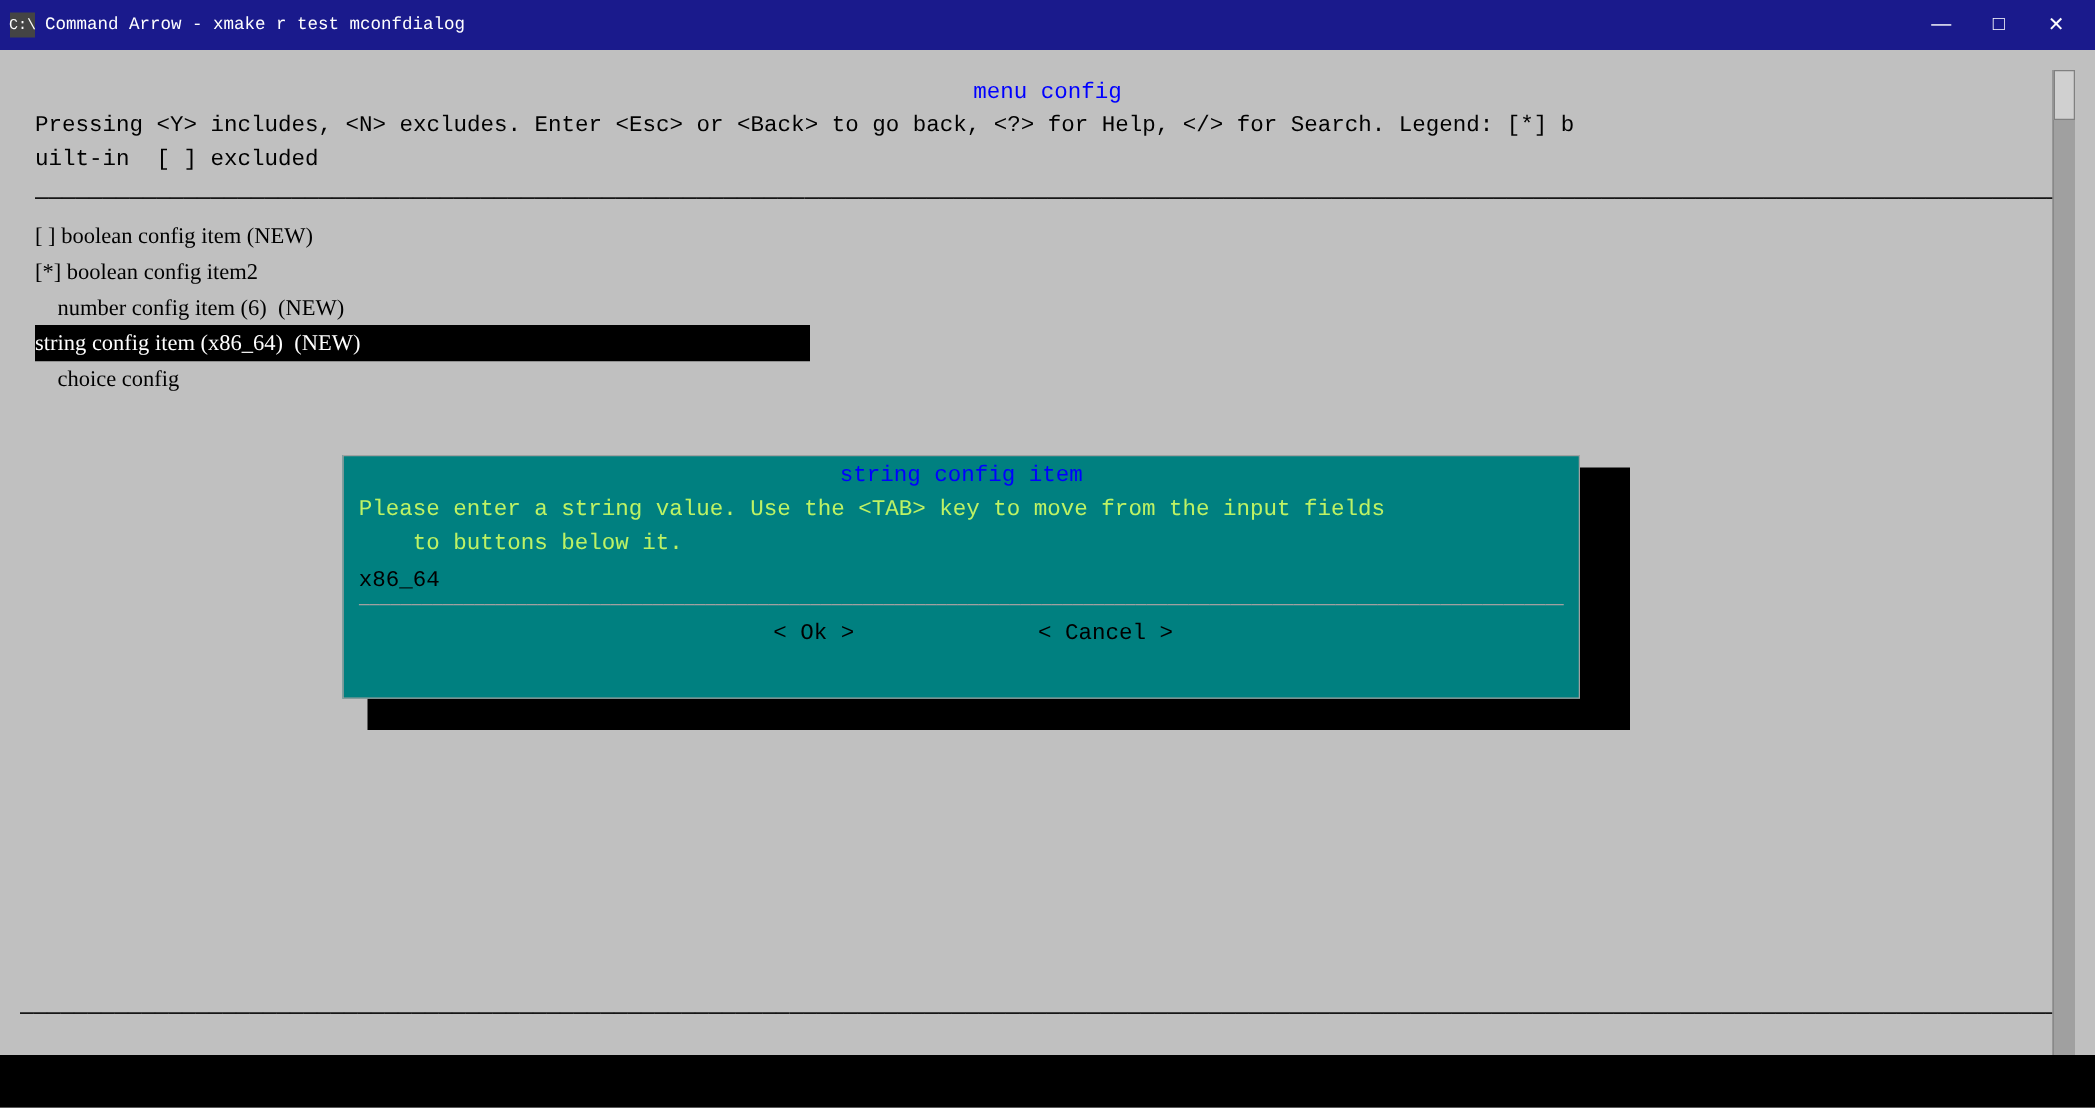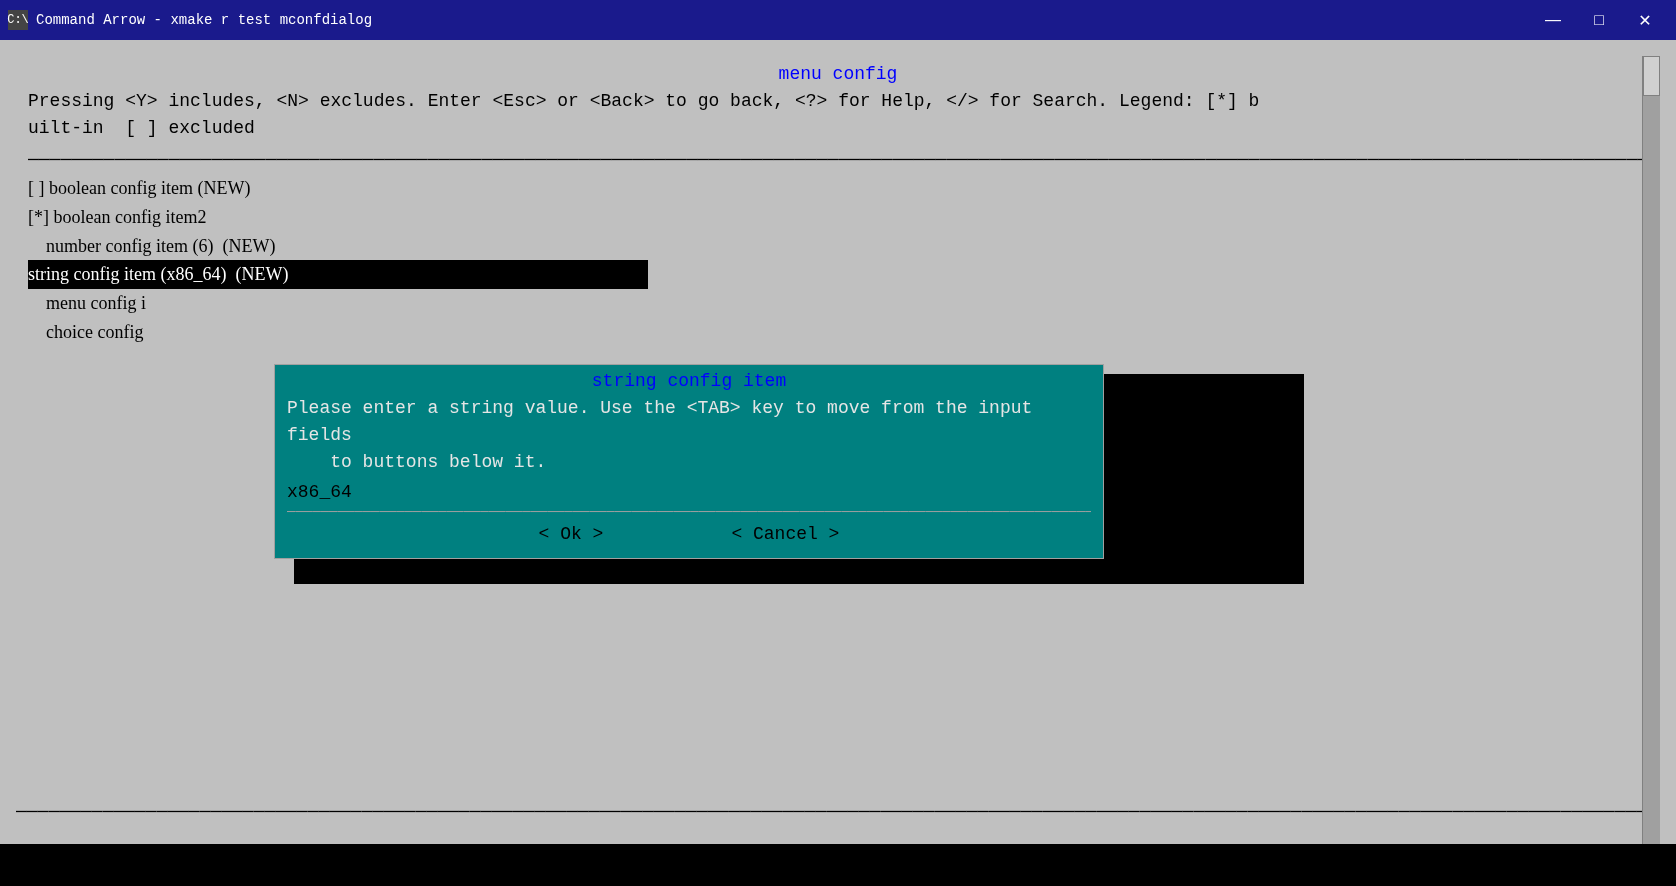--- a/index.html
+++ b/index.html
@@ -143,39 +143,39 @@
       width: 1010px;
       height: 210px;
       background: #000;
       z-index: 5;
     }
 
     .dialog {
       position: absolute;
       left: 258px;
       top: 308px;
-      width: 830px;
+      width: 990px;
       height: 195px;
       background: #008080;
       border: 1px solid #a0a0a0;
       z-index: 10;
       padding: 6px 12px;
       font-family: 'Courier New', Courier, monospace;
       font-size: 18px;
     }
 
     .dialog-title {
       text-align: center;
       color: #0000ff;
       font-size: 18px;
       margin-bottom: 4px;
     }
 
     .dialog-body {
-      color: #e5e5e5;
+      color: #bef264;
       font-size: 18px;
       line-height: 1.5;
       white-space: pre-wrap;
     }
 
     .dialog-input-area {
       margin-top: 6px;
       color: #000;
       font-size: 18px;
     }
@@ -198,20 +198,21 @@
     }
 
     .dialog-btn {
       background: transparent;
       border: none;
       color: #000;
       font-family: 'Courier New', Courier, monospace;
       font-size: 18px;
       cursor: pointer;
       padding: 0 4px;
+      margin-left: 19px;
     }
 
     
     .bottom-bar {
       position: absolute;
       bottom: 42px;
       left: 0;
       right: 18px;
       font-family: 'Courier New', Courier, monospace;
       font-size: 18px;
@@ -272,21 +273,20 @@
     <div class="info-text">Pressing &lt;Y&gt; includes, &lt;N&gt; excludes. Enter &lt;Esc&gt; or &lt;Back&gt; to go back, &lt;?&gt; for Help, &lt;/&gt; for Search. Legend: [*] b</div>
     <div class="info-text">uilt-in  [ ] excluded</div>
 
     <div class="divider" style="margin-top:8px;">────────────────────────────────────────────────────────────────────────────────────────────────────────────────────────────────────────────────────────────────────────────────────────</div>
 
     <div class="menu-items">
       <div>[ ] boolean config item (NEW)</div>
       <div>[*] boolean config item2</div>
       <div>&nbsp;&nbsp;&nbsp;&nbsp;number config item (6)&nbsp; (NEW)</div>
       <div><span class="menu-item-selected">    string config item (x86_64)&nbsp; (NEW)</span></div>
-      <div>&nbsp;&nbsp;&nbsp;&nbsp;menu config i</div>
       <div>&nbsp;&nbsp;&nbsp;&nbsp;choice config</div>
     </div>
 
     <div class="dialog-shadow"></div>
 
     <div class="dialog">
       <div class="dialog-title">string config item</div>
       <div class="dialog-body">Please enter a string value. Use the &lt;TAB&gt; key to move from the input fields</div>
       <div class="dialog-body">    to buttons below it.</div>
       <div class="dialog-input-area">x86_64</div>

